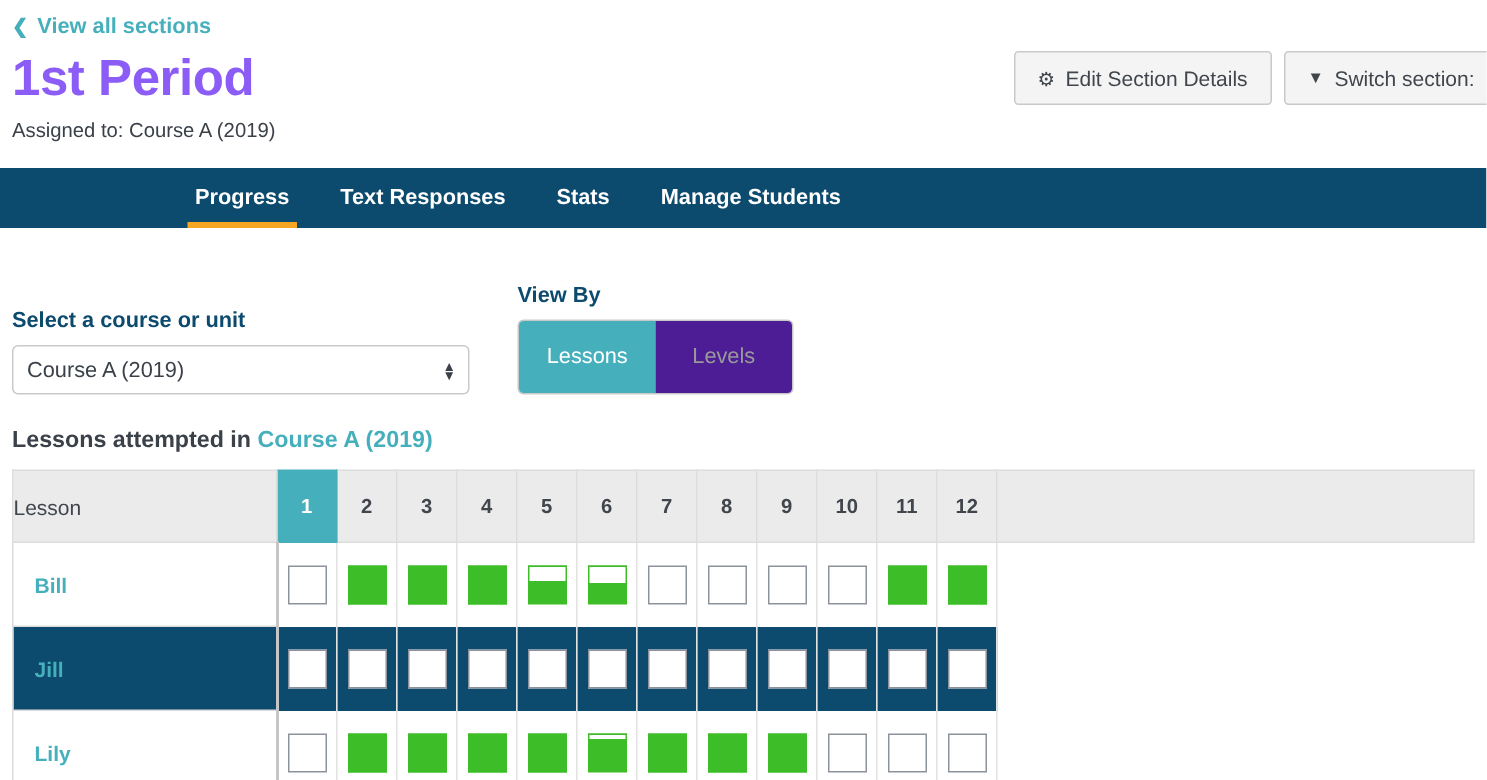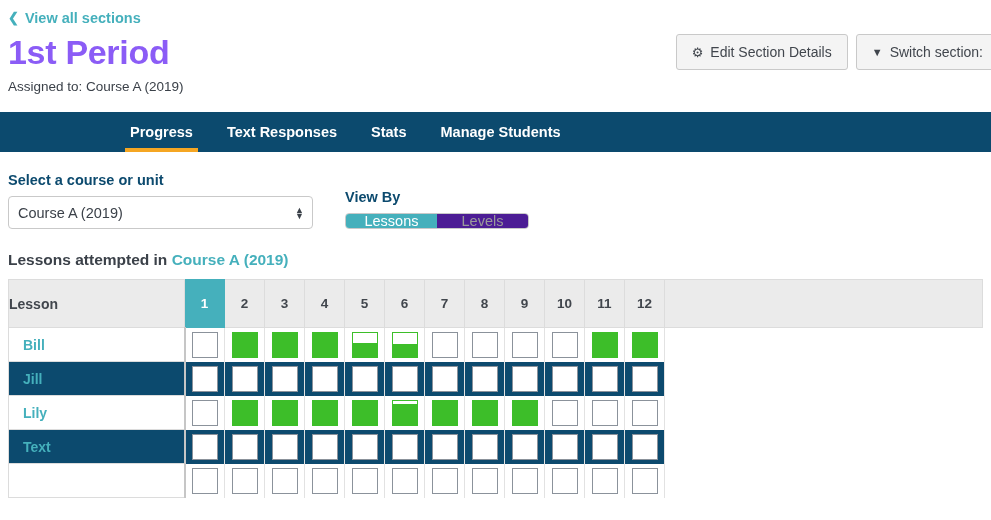--- a/index.html
+++ b/index.html
@@ -147,21 +147,21 @@
     pointer-events: none;
   }
 
   .viewby { margin-left: 32px; margin-top: 17px; }
   .toggle {
     display: flex;
     border: 1px solid #c9c9c9;
     border-radius: 4px;
     overflow: hidden;
     width: 184px;
-    height: 16px;
+    height: 50px;
     background: #fff;
   }
   .toggle-seg {
     flex: 1;
     display: flex;
     align-items: center;
     justify-content: center;
     font-size: 14.5px;
     cursor: pointer;
     user-select: none;
@@ -193,21 +193,21 @@
   }
   table.progress th, table.progress td {
     border: 1px solid #dcdcdc;
     padding: 0;
   }
   th.name-col {
     width: 176px;
     background: #ebebeb;
     text-align: left;
     font-size: 14px;
-    font-weight: 700;
+    font-weight: 400;
     color: #41464d;
     padding: 0 0 0 14px;
     height: 48px;
     border-bottom: 2px solid #c6c6c6;
   }
   th.lesson-col {
     width: 40px;
     background: #ebebeb;
     font-size: 13.5px;
     font-weight: 700;
@@ -224,21 +224,21 @@
     border-color: #45b0bc;
     border-bottom-color: #45b0bc;
   }
   th.spacer-col {
     background: #ebebeb;
     border-bottom: 2px solid #c6c6c6;
     border-right: 1px solid #c6c6c6;
     height: 48px;
   }
 
-  tbody tr { height: 34px; }
+  tbody tr { height: 56px; }
   tbody tr.alt td { background: #0c4a6e; }
   tbody tr td.name-cell {
     padding-left: 14px;
     font-size: 14px;
     font-weight: 700;
     color: #45b0bc;
     border-right: 2px solid #c6c6c6;
     border-left-color: #dcdcdc;
     cursor: pointer;
   }

